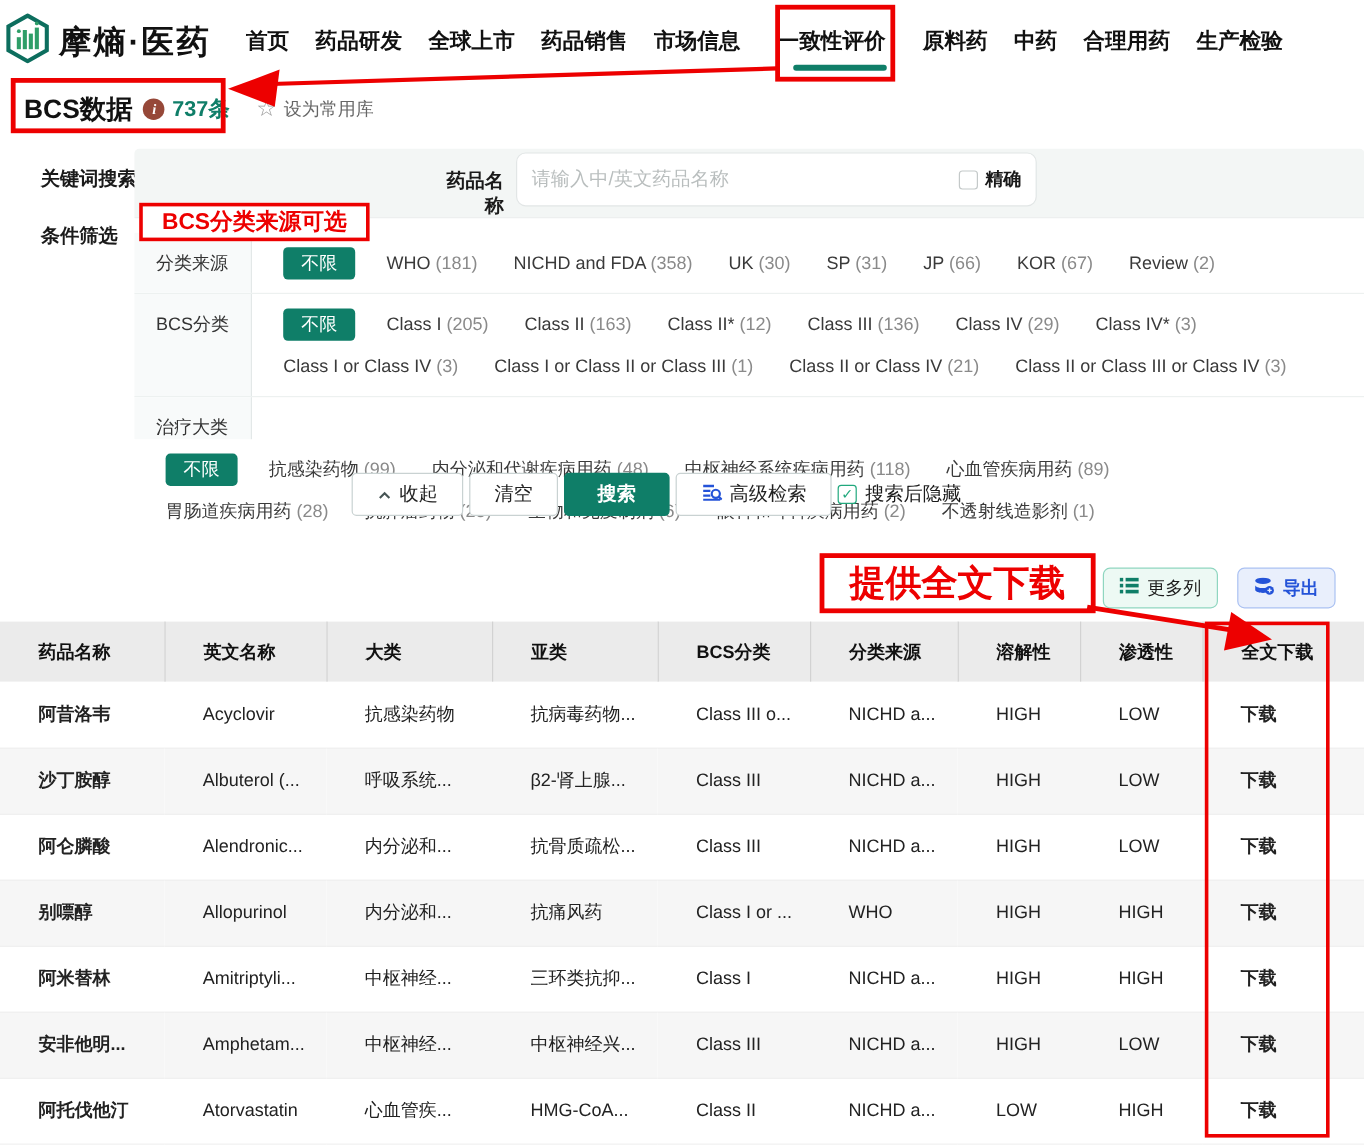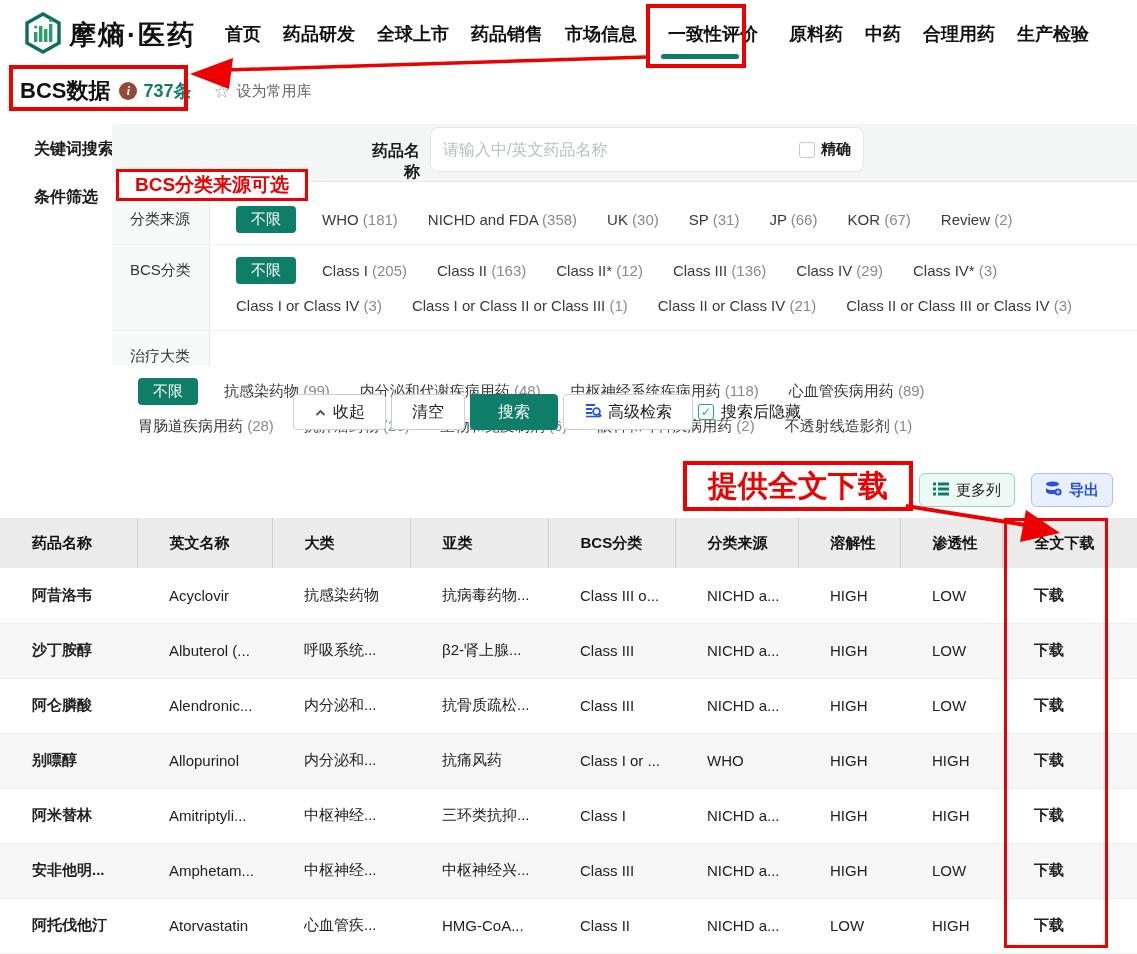--- a/index.html
+++ b/index.html
@@ -2,21 +2,21 @@
 <html><head>
 <meta charset="utf-8">
 <style>
   * { margin:0; padding:0; box-sizing:border-box; }
   html,body { width:1137px; height:954px; background:#fff; overflow:hidden;
     font-family:"Liberation Sans","DejaVu Sans",sans-serif; color:#1a1a1a; }
   .page { position:relative; width:1137px; height:954px; }
 
   
   .topnav { position:absolute; top:0; left:0; right:0; height:70px; display:flex; align-items:center;
-    padding:0 24px; border-bottom:1px solid #ededed; background:#fff; }
+    padding:0 4px; border-bottom:1px solid #ededed; background:#fff; }
   .logo { display:flex; align-items:center; gap:7px; margin-right:18px; }
   .logo-title { font-size:27px; font-weight:900; letter-spacing:2px; color:#111; }
   .nav-item { font-size:18px; font-weight:700; color:#111; margin:0 11px; cursor:pointer;
     position:relative; white-space:nowrap; padding-bottom:2px; }
   .tab-underline { position:absolute; left:661px; top:54px; width:78px; height:5px;
     border-radius:3px; background:#0f7e68; }
 
   
   .titlebar { position:absolute; top:63px; left:0; right:0; height:57px; display:flex;
     align-items:center; padding:0 20px; border-bottom:1px solid #e7e7e7; background:#fff; }
@@ -54,21 +54,21 @@
   .unlimited-btn { background:#0f7e68; color:#fff; font-size:15px; padding:4px 15px; border:none;
     border-radius:4px; margin-right:26px; cursor:pointer; flex:none; }
   .f-opt { font-size:15px; color:#3a3a3a; margin-right:30px; white-space:nowrap; cursor:pointer; }
   .f-opt .cnt { color:#8a8a8a; }
 
   
   .actions { position:absolute; top:394px; left:293px; display:flex; align-items:center; gap:5px; }
   .btn { height:36px; display:inline-flex; align-items:center; justify-content:center; gap:6px;
     border:1px solid #c9d2d2; background:#fff; border-radius:4px; font-size:16px; color:#222;
     padding:0 20px; cursor:pointer; white-space:nowrap; }
-  .btn.primary { background:#0f7e68; border-color:#0f7e68; color:#fff; padding:0 27px; }
+  .btn.primary { background:#0f7e68; border-color:#0f7e68; color:#fff; padding:0 27px;font-weight:bold; }
   .hide-check { display:flex; align-items:center; gap:7px; font-size:16px; cursor:pointer; }
 
   
   .table-toolbar { position:absolute; top:473px; right:24px; display:flex; gap:16px; }
   .tbtn { height:34px; display:inline-flex; align-items:center; gap:7px; border-radius:6px;
     font-size:15px; padding:0 13px; cursor:pointer; }
   .tbtn.morecols { background:#edf9f4; border:1px solid #8fd6c0; color:#1c1c1c; }
   .tbtn.export  { background:#e9effc; border:1px solid #aac1f2; color:#2453d8; font-weight:600; }
 
   

